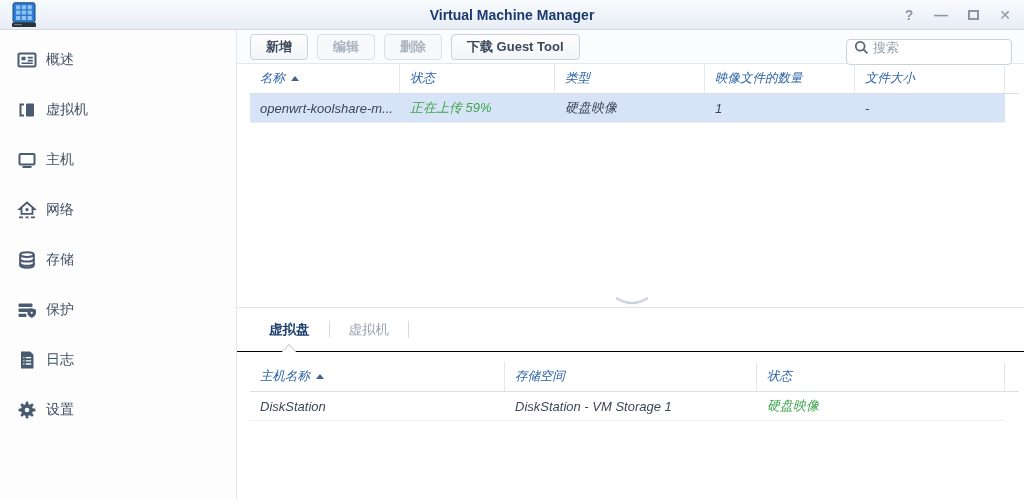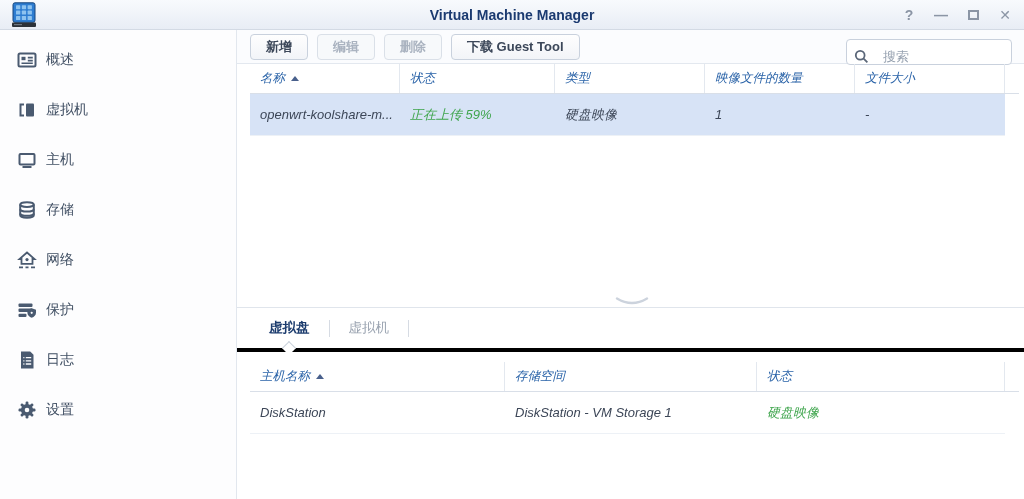--- a/index.html
+++ b/index.html
@@ -64,21 +64,21 @@
     height: 26px; padding: 0 15px; font-size: 13px; color: #3c4759;
     background: linear-gradient(#fefefe, #f2f4f8);
     border: 1px solid #c9d1dd; border-radius: 4px; cursor: pointer;
     font-family: inherit;
     font-weight: bold;
   }
   .btn:disabled, .btn.disabled { color: #aab3c0; border-color: #dae0e8; background: #f7f9fb; cursor: default; }
   .searchbox {
     margin-left: auto; width: 166px; height: 26px; background: #fff;
     border: 1px solid #c9d1dd; border-radius: 4px;
-    display: flex; align-items: flex-end; padding: 0 7px; gap: 14px; margin-right: 6px; margin-top: 10px;
+    display: flex; align-items: flex-start; padding: 0 7px; gap: 4px; margin-right: 6px; margin-top: 10px;
   }
   .searchbox svg { flex: none; }
   .searchbox input {
     border: none; outline: none; width: 100%; font-size: 13px; color: #3c4657;
     font-family: inherit; background: transparent;
   }
   .searchbox input::placeholder { color: #95a0af; }
 
   
   .upper-pane { height: 243px; flex: none; padding-left: 13px; }
@@ -88,41 +88,41 @@
     display: flex; align-items: center; padding-left: 10px;
     color: #2a63a8; font-size: 12.5px; border-right: 1px solid #e3e8ef;
     cursor: pointer;
   }
   .th.spacer { flex: 1; border-right: none; cursor: default; }
   .sort-asc {
     width: 0; height: 0; display: inline-block; margin-left: 6px;
     border-left: 4px solid transparent; border-right: 4px solid transparent;
     border-bottom: 5px solid #49608c;
   }
-  .tbl-row { display: flex; height: 42px; width: 755px; border-bottom: 1px solid #edf1f6; cursor: pointer; justify-content: flex-end; }
+  .tbl-row { display: flex; height: 29px; width: 755px; border-bottom: 1px solid #edf1f6; cursor: pointer; justify-content: flex-end; }
   .tbl-row.selected { background: #d7e3f6; }
   .td { display: flex; align-items: center; padding-left: 10px; font-size: 13px; color: #3c4657; overflow: hidden; white-space: nowrap; }
   .td.green { color: #3fa54d; }
 
   .c-name { width: 150px; } .c-status { width: 155px; } .c-type { width: 150px; }
   .c-count { width: 150px; } .c-size { width: 150px; }
   .c-host { width: 255px; } .c-storage { width: 252px; } .c-dstatus { width: 248px; }
 
   
   .pane-divider { height: 1px; background: #e0e5ec; position: relative; flex: none; }
   .collapse-handle {
     position: absolute; top: -13px; left: 375px; width: 40px; height: 14px;
     display: flex; align-items: center; justify-content: center; cursor: pointer;
   }
 
   
   .lower-pane { flex: 1; display: flex; flex-direction: column; min-height: 0; }
   .tabstrip {
     height: 44px; flex: none; display: flex; align-items: center;
-    padding-left: 13px; border-bottom: 4px solid #000000; background: #fff;
+    padding-left: 13px; border-bottom: 1px solid #000000; background: #fff;
   }
   .tab {
     height: 100%; display: flex; align-items: center; padding: 0 19px;
     font-size: 13.5px; color: #9ba4b1; cursor: pointer; position: relative;
   }
   .tab.active { color: #1c3c6e; font-weight: bold; }
   .tab.active::after {
     content: ""; position: absolute; bottom: -5px; left: 50%; margin-left: -5px;
     width: 9px; height: 9px; background: #fff;
     border-left: 1px solid #c9d1db; border-top: 1px solid #c9d1db;
@@ -194,39 +194,39 @@
           <svg width="20" height="20" viewBox="0 0 20 20" fill="none" stroke="currentColor" stroke-width="2">
             <rect x="2.5" y="4" width="15" height="10.5" rx="1"></rect>
             <path d="M5.5 17 H14.5"></path>
           </svg>
         </span>
         <span>主机</span>
       </div>
 
       <div class="side-item">
         <span class="icn">
+          <svg width="20" height="20" viewBox="0 0 20 20" fill="none" stroke="currentColor" stroke-width="1.8">
+            <path d="M10 2.5 L2.5 9 H4.5 V13.8 H15.5 V9 H17.5 Z"></path>
+            <circle cx="10" cy="9.6" r="1.6" fill="currentColor" stroke="none"></circle>
+            <path d="M2 17.3 H6 M8.5 17.3 H11.5 M14 17.3 H18" stroke-width="1.7"></path>
+          </svg>
+        </span>
+        <span>网络</span>
+      </div>
+
+      <div class="side-item">
+        <span class="icn">
           <svg width="20" height="20" viewBox="0 0 20 20" fill="none" stroke="currentColor" stroke-width="2">
             <ellipse cx="10" cy="4.6" rx="6.8" ry="2.4"></ellipse>
             <path d="M3.2 4.6 V15.3 c0 1.3 3 2.4 6.8 2.4 s6.8-1.1 6.8-2.4 V4.6"></path>
             <path d="M3.2 9.2 c0 1.3 3 2.4 6.8 2.4 s6.8-1.1 6.8-2.4"></path>
             <path d="M3.2 13.4 c0 1.3 3 2.4 6.8 2.4 s6.8-1.1 6.8-2.4"></path>
           </svg>
         </span>
         <span>存储</span>
-      </div>
-
-      <div class="side-item">
-        <span class="icn">
-          <svg width="20" height="20" viewBox="0 0 20 20" fill="none" stroke="currentColor" stroke-width="1.8">
-            <path d="M10 2.5 L2.5 9 H4.5 V13.8 H15.5 V9 H17.5 Z"></path>
-            <circle cx="10" cy="9.6" r="1.6" fill="currentColor" stroke="none"></circle>
-            <path d="M2 17.3 H6 M8.5 17.3 H11.5 M14 17.3 H18" stroke-width="1.7"></path>
-          </svg>
-        </span>
-        <span>网络</span>
       </div>
 
 
       <div class="side-item">
         <span class="icn">
           <svg width="20" height="20" viewBox="0 0 20 20">
             <g fill="currentColor">
               <rect x="1.5" y="3.5" width="14" height="3.4" rx="1"></rect>
               <rect x="1.5" y="8.6" width="14" height="3.4" rx="1"></rect>
               <rect x="1.5" y="13.7" width="8" height="3.4" rx="1"></rect>

